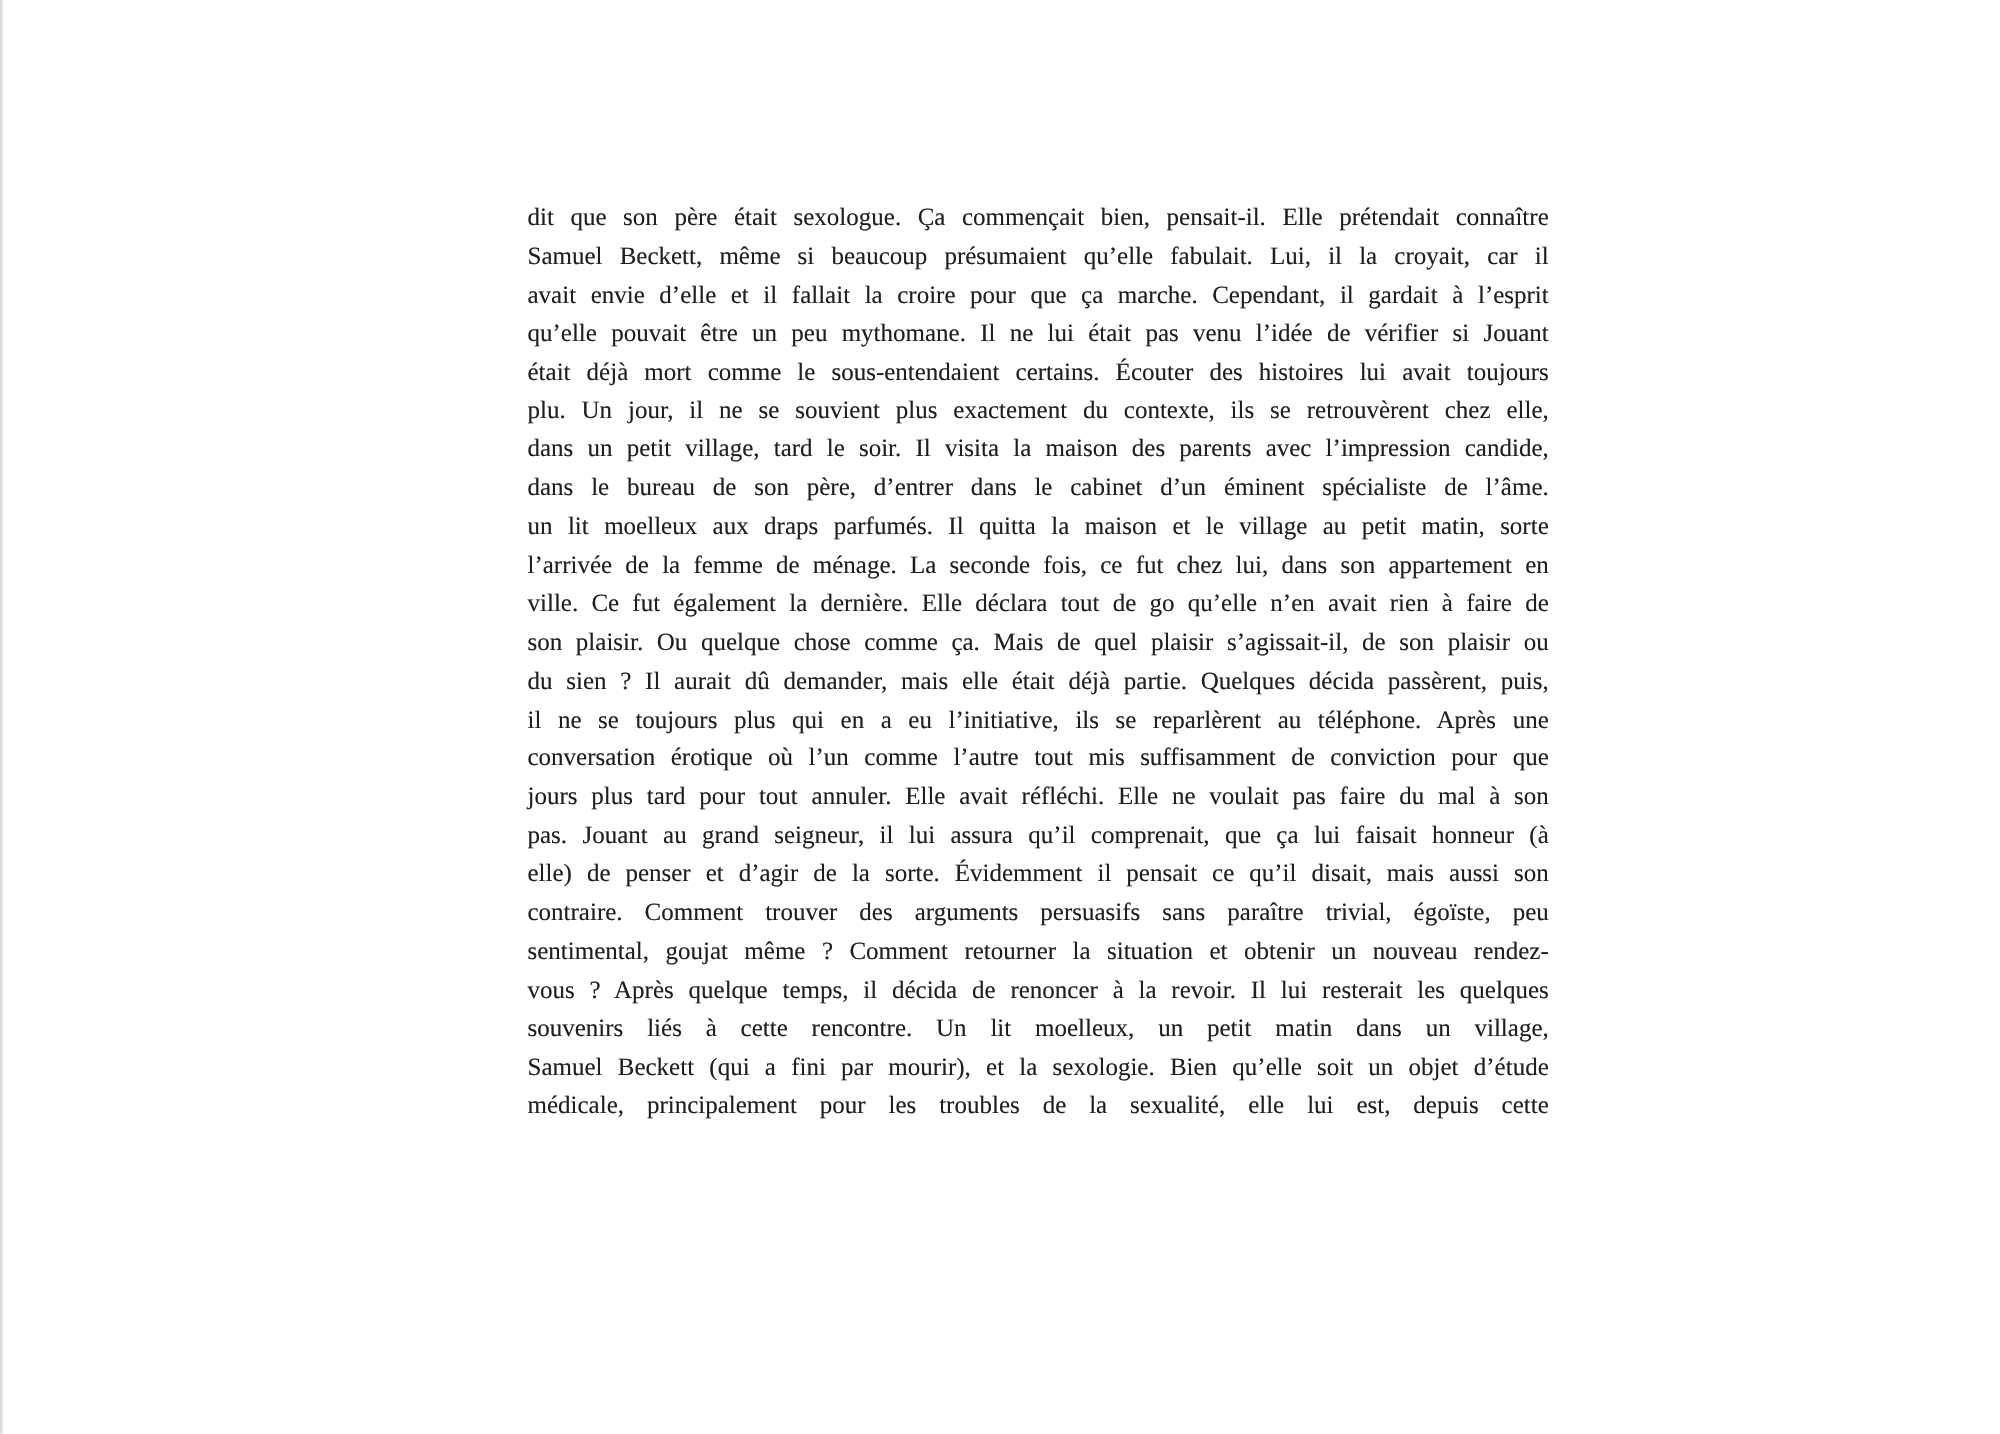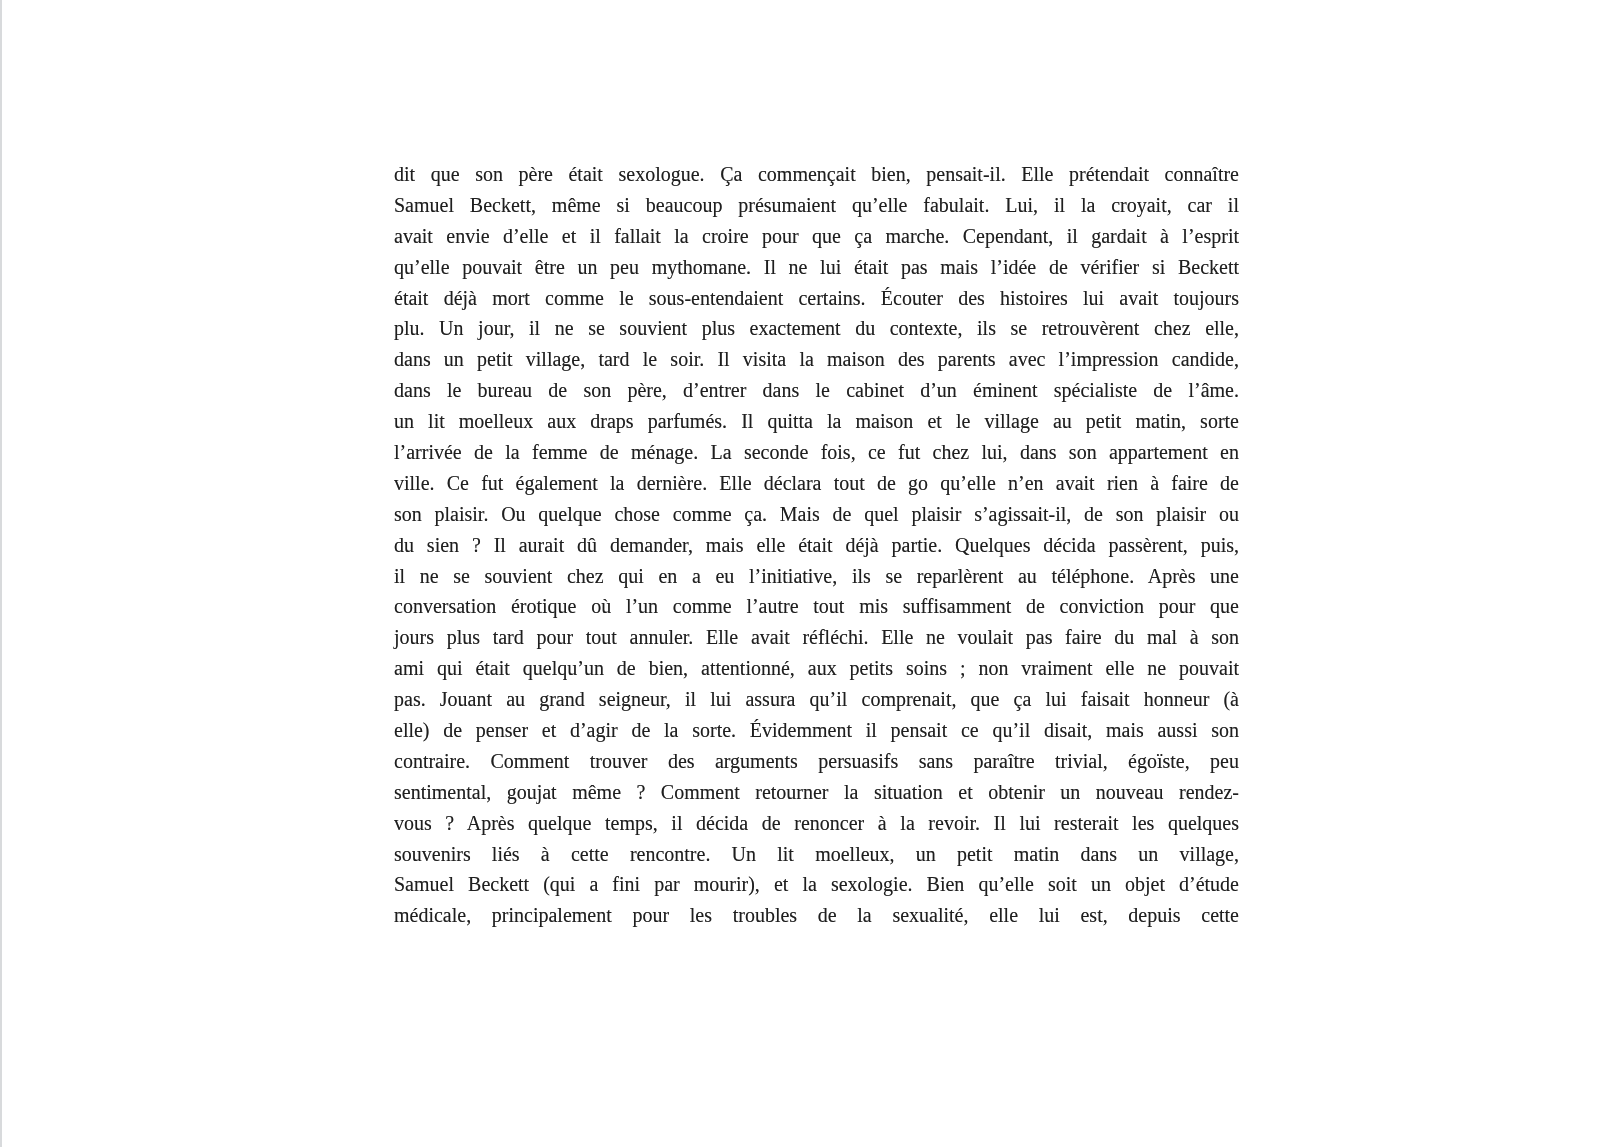--- a/index.html
+++ b/index.html
@@ -26,47 +26,47 @@
     font-family: "Liberation Serif", "DejaVu Serif", serif;
     font-size: 20px;
     line-height: 30.9px;
     color: #1f1f1f;
     text-shadow: 0 0 0.5px rgba(30,30,30,0.45);
   }
   .line {
     height: 30.9px;
     text-align: justify;
     text-align-last: justify;
+    margin-left: 28px;
     -moz-text-align-last: justify;
   }
 </style>
 </head>
 <body>
 
 <div class="edge-line"></div>
 
 <main>
   <div class="page-text">
     <div class="line" style="">dit que son père était sexologue. Ça commençait bien, pensait-il. Elle prétendait connaître</div>
     <div class="line" style="">Samuel Beckett, même si beaucoup présumaient qu’elle fabulait. Lui, il la croyait, car il</div>
     <div class="line" style="">avait envie d’elle et il fallait la croire pour que ça marche. Cependant, il gardait à l’esprit</div>
-    <div class="line" style="">qu’elle pouvait être un peu mythomane. Il ne lui était pas mais l’idée de vérifier si Beckett</div>
+    <div class="line" style="">qu’elle pouvait être un peu mythomane. Il ne lui était pas venu l’idée de vérifier si Jouant</div>
     <div class="line" style="">était déjà mort comme le sous-entendaient certains. Écouter des histoires lui avait toujours</div>
     <div class="line" style="">plu. Un jour, il ne se souvient plus exactement du contexte, ils se retrouvèrent chez elle,</div>
     <div class="line" style="">dans un petit village, tard le soir. Il visita la maison des parents avec l’impression candide,</div>
     <div class="line" style="">dans le bureau de son père, d’entrer dans le cabinet d’un éminent spécialiste de l’âme.</div>
     <div class="line" style="">un lit moelleux aux draps parfumés. Il quitta la maison et le village au petit matin, sorte</div>
     <div class="line" style="">l’arrivée de la femme de ménage. La seconde fois, ce fut chez lui, dans son appartement en</div>
     <div class="line" style="">ville. Ce fut également la dernière. Elle déclara tout de go qu’elle n’en avait rien à faire de</div>
     <div class="line" style="">son plaisir. Ou quelque chose comme ça. Mais de quel plaisir s’agissait-il, de son plaisir ou</div>
     <div class="line" style="">du sien ? Il aurait dû demander, mais elle était déjà partie. Quelques décida passèrent, puis,</div>
-    <div class="line" style="">il ne se souvient chez qui en a eu l’initiative, ils se reparlèrent au téléphone. Après une</div>
+    <div class="line" style="">il ne se toujours plus qui en a eu l’initiative, ils se reparlèrent au téléphone. Après une</div>
     <div class="line" style="">conversation érotique où l’un comme l’autre tout mis suffisamment de conviction pour que</div>
     <div class="line" style="">jours plus tard pour tout annuler. Elle avait réfléchi. Elle ne voulait pas faire du mal à son</div>
-    <div class="line" style="">ami qui était quelqu’un de bien, attentionné, aux petits soins ; non vraiment elle ne pouvait</div>
     <div class="line" style="">pas. Jouant au grand seigneur, il lui assura qu’il comprenait, que ça lui faisait honneur (à</div>
     <div class="line" style="">elle) de penser et d’agir de la sorte. Évidemment il pensait ce qu’il disait, mais aussi son</div>
     <div class="line" style="">contraire. Comment trouver des arguments persuasifs sans paraître trivial, égoïste, peu</div>
     <div class="line" style="">sentimental, goujat même ? Comment retourner la situation et obtenir un nouveau rendez-</div>
     <div class="line" style="">vous ? Après quelque temps, il décida de renoncer à la revoir. Il lui resterait les quelques</div>
     <div class="line" style="">souvenirs liés à cette rencontre. Un lit moelleux, un petit matin dans un village,</div>
     <div class="line" style="">Samuel Beckett (qui a fini par mourir), et la sexologie. Bien qu’elle soit un objet d’étude</div>
     <div class="line" style="">médicale, principalement pour les troubles de la sexualité, elle lui est, depuis cette</div>
   </div>
 </main>

